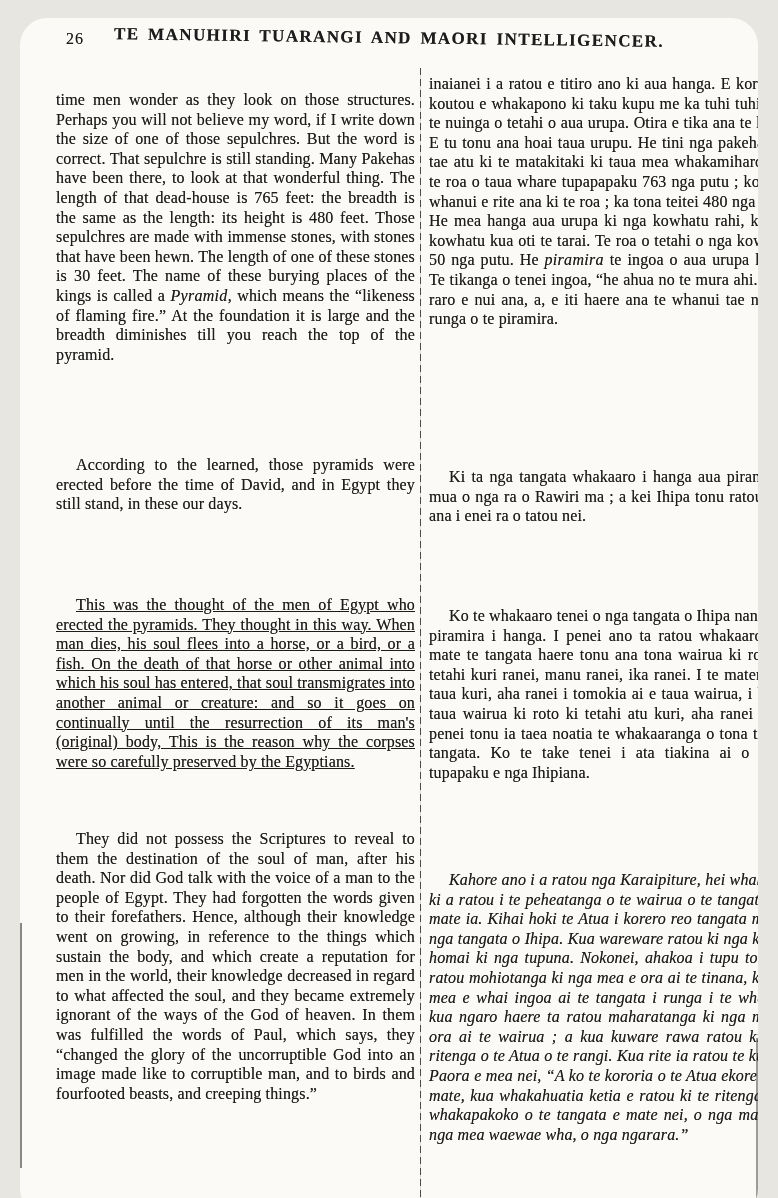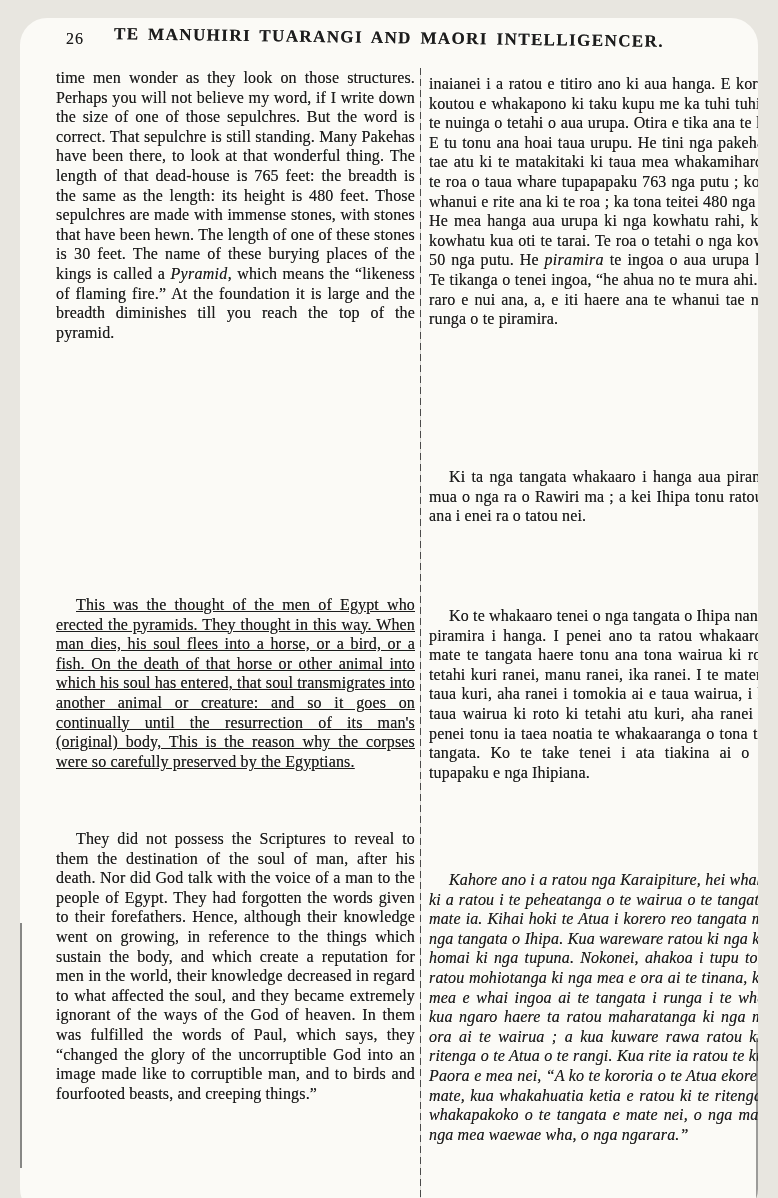--- a/index.html
+++ b/index.html
@@ -55,21 +55,21 @@
     font-size:16px;
     line-height:19.6px;
     text-align:justify;
     letter-spacing:.15px;
     text-shadow:0 0 .45px rgba(10,10,10,.6);
   }
   .para i{letter-spacing:.3px;font-style:italic;}
   .col-en{left:36px;  width:359px;}
   .col-mi{left:409px; width:364px;}
   .indent{text-indent:20px;}
-  .p-en1{top:50px;}  .p-mi1{top:56px;}
+  .p-en1{top:72px;}  .p-mi1{top:56px;}
   .p-en2{top:437px;} .p-mi2{top:449px;}
   .p-en3{top:577px;text-decoration:underline;} .p-mi3{top:588px;}
   .p-en4{top:811px;} .p-mi4{top:852px;font-style:italic;}
   
   .edge-left{
     position:absolute;
     left:0; top:905px;
     width:2px; height:245px;
     background:rgba(40,40,40,.55);
   }
@@ -87,20 +87,21 @@
 
   <span class="page-num">26</span>
 
   <h1 class="masthead-title">TE MANUHIRI TUARANGI AND MAORI INTELLIGENCER.</h1>
 
   <div class="col-divider"></div>
 
   <p class="para col-en p-en1" lang="en">time men wonder as they look on those structures.  Perhaps you will not believe my word, if I write down the size of one of those sepulchres.  But the word is correct. That sepulchre is still standing.  Many Pakehas have been there, to look at that wonderful thing.  The length of that dead-house is 765 feet: the breadth is the same as the length: its height is 480 feet.  Those sepulchres are made with immense stones, with stones that have been hewn.  The length of one of these stones is 30 feet. The name of these burying places of the kings is called a <i>Pyramid</i>, which means the “likeness of flaming fire.”  At the foundation it is large and the breadth diminishes till you reach the top of the pyramid.</p>
   <p class="para col-mi p-mi1" lang="mi">inaianei i a ratou e titiro ano ki aua hanga. E kore pea koutou e whakapono ki taku kupu me ka tuhi tuhi e au te nuinga o tetahi o aua urupa.  Otira e tika ana te kupu.  E tu tonu ana hoai taua urupu.  He tini nga pakeha kua tae atu ki te matakitaki ki taua mea whakamiharo.  Ko te roa o taua whare tupapapaku 763 nga putu ; ko tona whanui e rite ana ki te roa ; ka tona teitei 480 nga putu.  He mea hanga aua urupa ki nga kowhatu rahi, ki nga kowhatu kua oti te tarai.  Te roa o tetahi o nga kowhatu 50 nga putu.  He <i>piramira</i> te ingoa o aua urupa kingi.  Te tikanga o tenei ingoa, “he ahua no te mura ahi.”  Kei raro e nui ana, a, e iti haere ana te whanui tae noa ki runga o te piramira.</p>
 
+  <p class="para col-en indent p-en2" lang="en">According to the learned, those pyramids were erected before the time of David, and in Egypt they still stand, in these our days.</p>
   <p class="para col-mi indent p-mi2" lang="mi">Ki ta nga tangata whakaaro i hanga aua piramira i mua o nga ra o Rawiri ma ; a kei Ihipa tonu ratou e tu ana i enei ra o tatou nei.</p>
 
   <p class="para col-en indent p-en3" lang="en">This was the thought of the men of Egypt who erected the pyramids.  They thought in this way.  When man dies, his soul flees into a horse, or a bird, or a fish. On the death of that horse or other animal into which his soul has entered, that soul transmigrates into another animal or creature: and so it goes on continually until the resurrection of its man's (original) body, This is the reason why the corpses were so carefully preserved by the Egyptians.</p>
   <p class="para col-mi indent p-mi3" lang="mi">Ko te whakaaro tenei o nga tangata o Ihipa nana nga piramira i hanga.  I penei ano ta ratou whakaaro.  Ka mate te tangata haere tonu ana tona wairua ki roto ki tetahi kuri ranei, manu ranei, ika ranei.  I te matenga o taua kuri, aha ranei i tomokia ai e taua wairua, i haere taua wairua ki roto ki tetahi atu kuri, aha ranei ; a, i penei tonu ia taea noatia te whakaaranga o tona tinana tangata.  Ko te take tenei i ata tiakina ai o ratou tupapaku e nga Ihipiana.</p>
 
   <p class="para col-en indent p-en4" lang="en">They did not possess the Scriptures to reveal to them the destination of the soul of man, after his death.  Nor did God talk with the voice of a man to the people of Egypt.  They had forgotten the words given to their forefathers.  Hence, although their knowledge went on growing, in reference to the things which sustain the body, and which create a reputation for men in the world, their knowledge decreased in regard to what affected the soul, and they became extremely ignorant of the ways of the God of heaven.  In them was fulfilled the words of Paul, which says, they “changed the glory of the uncorruptible God into an image made like to corruptible man, and to birds and fourfooted beasts, and creeping things.”</p>
   <p class="para col-mi indent p-mi4" lang="mi">Kahore ano i a ratou nga Karaipiture, hei whakaatu ki a ratou i te peheatanga o te wairua o te tangata ina mate ia.  Kihai hoki te Atua i korero reo tangata mai ki nga tangata o Ihipa.  Kua wareware ratou ki nga kupu i homai ki nga tupuna.  Nokonei, ahakoa i tupu tonu ta ratou mohiotanga ki nga mea e ora ai te tinana, ki nga mea e whai ingoa ai te tangata i runga i te whenua, kua ngaro haere ta ratou maharatanga ki nga mea e ora ai te wairua ; a kua kuware rawa ratou ki nga ritenga o te Atua o te rangi.  Kua rite ia ratou te kupu a Paora e mea nei, “A ko te kororia o te Atua ekore nei e mate, kua whakahuatia ketia e ratou ki te ritenga o te whakapakoko o te tangata e mate nei, o nga manu, o nga mea waewae wha, o nga ngarara.”</p>
 
   <div class="edge-left"></div>
   <div class="edge-right"></div>

